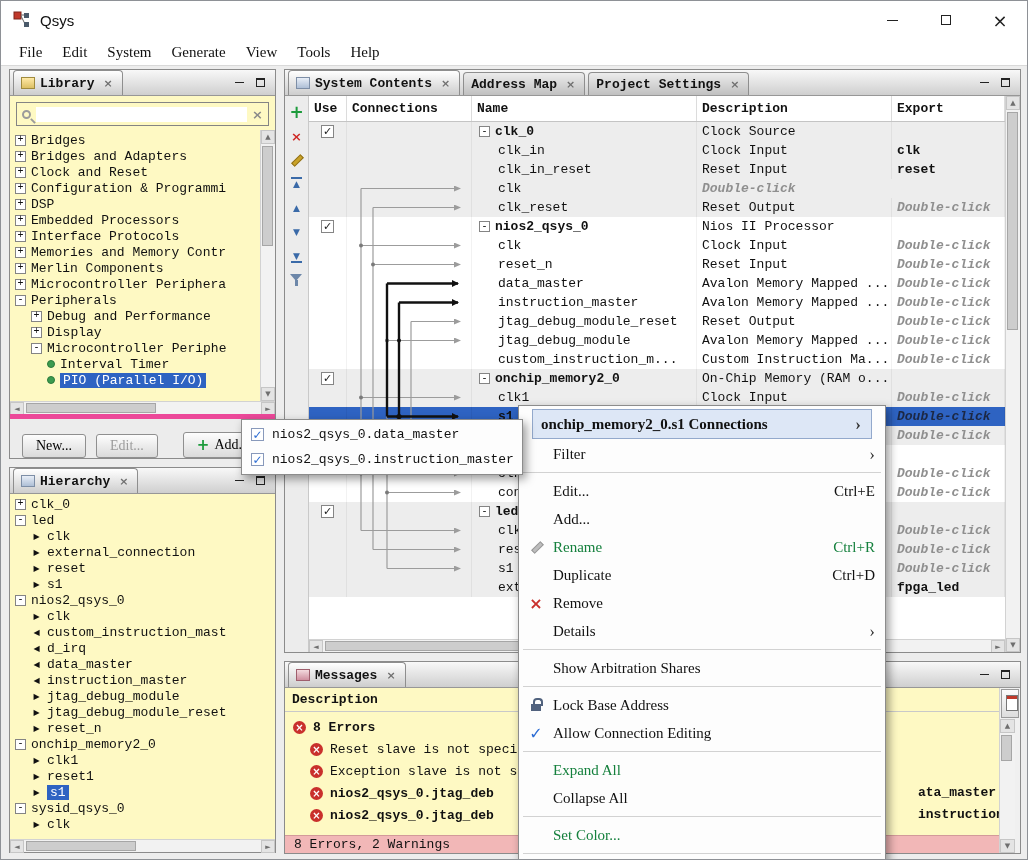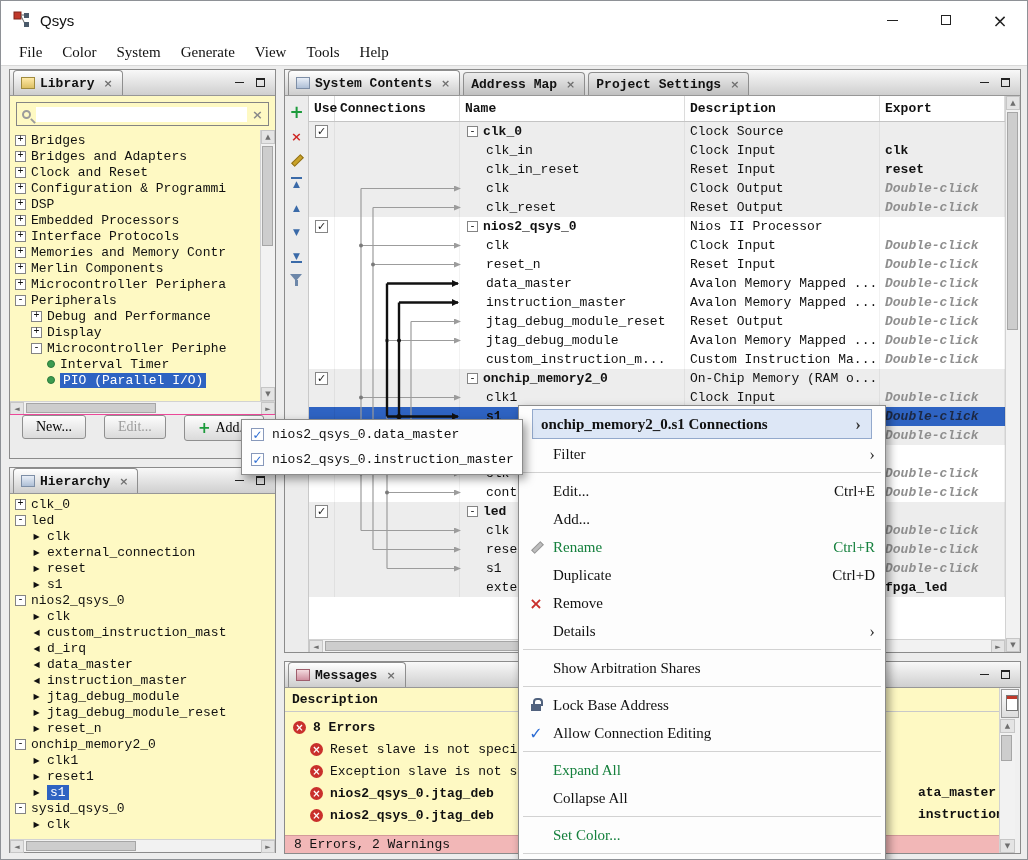--- a/index.html
+++ b/index.html
@@ -62,22 +62,22 @@
 .hicon{width:11px;text-align:center;font-size:8px;color:#111;flex:none;font-family:"DejaVu Sans",sans-serif}
 
 
 .searchrow{padding:6px 6px 4px 6px;flex:none}
 .searchbox{height:24px;border:1px solid #848484;display:flex;align-items:center;padding:0 5px;gap:5px}
 .mag{width:9px;height:9px;border:2px solid #9b9b9b;border-radius:50%;position:relative;flex:none}
 .mag::after{content:"";position:absolute;width:6px;height:2px;background:#9b9b9b;transform:rotate(45deg);left:6px;top:8px}
 .sinput{flex:1;border:none;outline:none;font:13px "Liberation Mono",monospace;min-width:0}
 .sclear{color:#8a8a8a;font-size:13px;font-weight:bold;font-family:"DejaVu Sans",sans-serif}
 .treewrap{flex:1;display:flex;overflow:hidden}
-.btnrow{flex:none;height:44px;background:#ececec;border-top:1px solid #ec4899;display:flex;align-items:flex-start;
- padding:0 12px;gap:18px}
+.btnrow{flex:none;height:44px;background:#ececec;border-top:5px solid #ec4899;display:flex;align-items:flex-end;
+ padding:0 12px;gap:10px}
 .qbtn{font:14px "Liberation Serif",serif;padding:3px 13px;border:1px solid #8f8f8f;border-radius:3px;
  background:linear-gradient(#fdfdfd,#dadada);display:inline-flex;align-items:center;gap:5px}
 .qbtn.disabled{color:#9c9c9c}
 .qbtn .plus{color:#1d9b3c;font-weight:bold;font-size:15px;font-family:"DejaVu Sans",sans-serif}
 .qbtn.add{margin-left:auto}
 
 
 .scbody{flex:1;display:flex;overflow:hidden}
 .sctoolbar{width:24px;background:#ececec;border-right:1px solid #c9c9c9;display:flex;flex-direction:column;
  align-items:center;padding-top:9px;gap:10px;flex:none}
@@ -90,21 +90,21 @@
 .tb-blue{color:#3a6aa8;font-size:9px}
 .tb-bart::before{content:"";position:absolute;top:0;left:2px;right:2px;height:2px;background:#3a6aa8}
 .tb-barb::after{content:"";position:absolute;bottom:0;left:2px;right:2px;height:2px;background:#3a6aa8}
 .tb-funnel::before{content:"";position:absolute;top:1px;left:1px;width:0;height:0;
  border-left:6px solid transparent;border-right:6px solid transparent;border-top:7px solid #6d87a9}
 .tb-funnel::after{content:"";position:absolute;top:7px;left:5.5px;width:3px;height:6px;background:#6d87a9}
 .tablewrap{flex:1;display:flex;flex-direction:column;overflow:hidden;background:#fff}
 .thead{height:26px;display:flex;border-bottom:1px solid #c4c4c4;font-family:"Liberation Mono",monospace;
  font-weight:bold;font-size:13px;flex:none}
 .th{display:flex;align-items:center;padding-left:5px;border-right:1px solid #dcdcdc}
-.c-use{width:26px;flex:none}.c-conn{width:125px;flex:none}.c-name{width:225px;flex:none}
+.c-use{width:38px;flex:none}.c-conn{width:125px;flex:none}.c-name{width:225px;flex:none}
 .c-desc{width:195px;flex:none}.c-exp{flex:1}
 .rows{position:relative;flex:1;overflow:hidden;font-family:"Liberation Mono","DejaVu Sans Mono",monospace;font-size:13px}
 .sc-row{height:19px;display:flex}
 .sc-row.g0{background:#ededed}
 .sc-row.g1{background:#fff}
 .sc-row.sel{background:var(--accent);font-weight:bold}
 .sc-row>div{height:100%;display:flex;align-items:center;padding-left:5px;border-right:1px solid rgba(0,0,0,.05)}
 .sc-row .c-use{justify-content:center;padding-left:0}
 .sc-row .c-name{padding-left:26px;gap:5px}
 .sc-row.module .c-name{padding-left:7px;font-weight:bold}
@@ -190,21 +190,21 @@
         <span class="g-max"></span>
       </span>
     <span class="wbtn glyph" style="font-size:18px">×</span>
   </span>
 </div>
 
 <div class="menubar">
 
     <span class="menu-item">File</span>
 
-    <span class="menu-item">Color</span>
+    <span class="menu-item">Edit</span>
 
     <span class="menu-item">System</span>
 
     <span class="menu-item">Generate</span>
 
     <span class="menu-item">View</span>
 
     <span class="menu-item">Tools</span>
 
     <span class="menu-item">Help</span>
@@ -706,21 +706,20 @@
 
           <div class="sc-row g0">
             <div class="c-use">
               
             </div>
             <div class="c-conn"></div>
             <div class="c-name">
 
               <span>clk</span>
             </div>
-            <div class="c-desc">Clock Output</div>
             <div class="c-exp">
               <span class=" ex-hint">Double-click</span>
             </div>
           </div>
 
           <div class="sc-row g0">
             <div class="c-use">
               
             </div>
             <div class="c-conn"></div>

